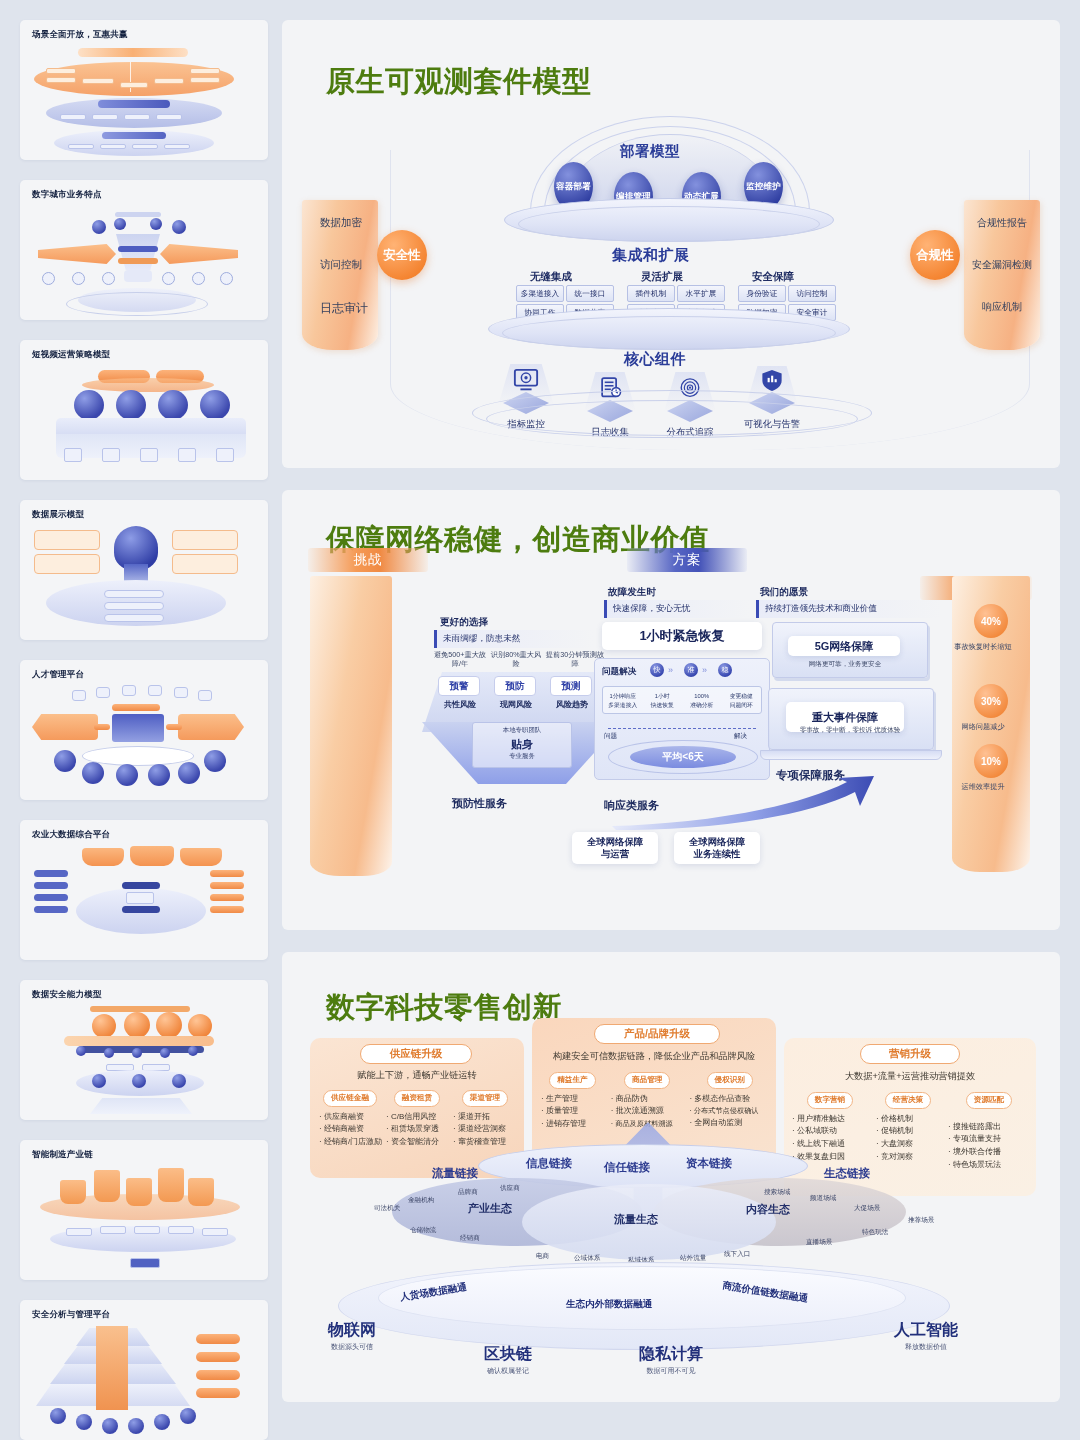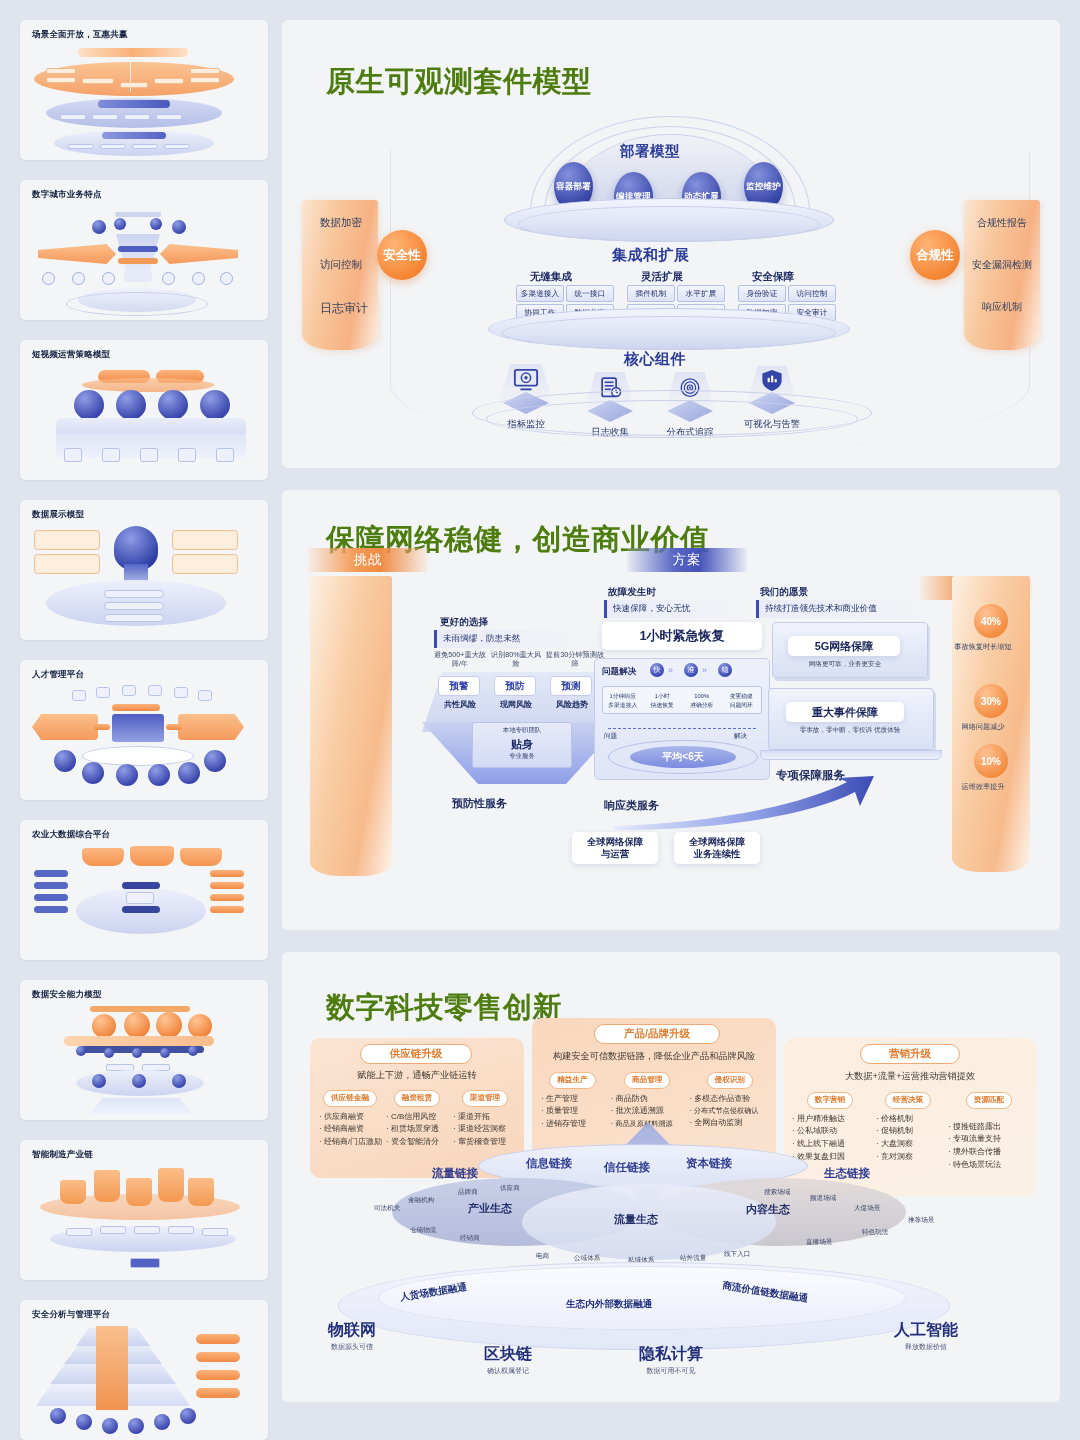--- a/index.html
+++ b/index.html
@@ -589,21 +589,21 @@
         <div class="lbl-bold" style="left:322px;top:308px;font-size:11px;">响应类服务</div>
 
         <div class="lbl-bold" style="left:478px;top:96px;">我们的愿景</div>
         <div class="quote" style="left:474px;top:110px;width:186px;">持续打造领先技术和商业价值</div>
 
         <div class="glass3d" style="left:490px;top:132px;width:156px;height:56px;"></div>
         <div class="wbox" style="left:506px;top:146px;width:112px;height:20px;font-size:11px;">5G网络保障</div>
         <div class="ptxt" style="left:498px;top:170px;width:130px;font-size:6.6px;">网络更可靠，业务更安全</div>
 
         <div class="glass3d" style="left:486px;top:198px;width:166px;height:62px;"></div>
-        <div class="wbox" style="left:504px;top:212px;width:118px;height:20px;font-size:11px;">重大事件保障</div>
+        <div class="wbox" style="left:504px;top:212px;width:118px;height:30px;font-size:11px;">重大事件保障</div>
         <div class="ptxt" style="left:494px;top:236px;width:148px;font-size:6.6px;">零事故，零中断，零投诉 优质体验</div>
         <div class="el" style="left:478px;top:260px;width:182px;height:10px;border-radius:0 0 6px 6px;background:linear-gradient(180deg,#d6ddf4,#eef1fb);border:1px solid #c3cbe9;"></div>
         <div class="lbl-bold" style="left:494px;top:278px;font-size:11.5px;">专项保障服务</div>
 
         <div class="el" style="left:330px;top:286px;width:280px;height:54px;overflow:hidden;">
           <svg viewBox="0 0 280 54" width="280" height="54">
             <path d="M0 50 C80 48 180 34 235 6 L226 2 L262 0 L248 30 L243 16 C188 44 86 54 4 54z" fill="url(#ag)"></path>
             <defs>
                 <linearGradient id="ag" x1="0" y1="0" x2="1" y2="0">
                   <stop offset="0" stop-color="#e6eafa"></stop>

